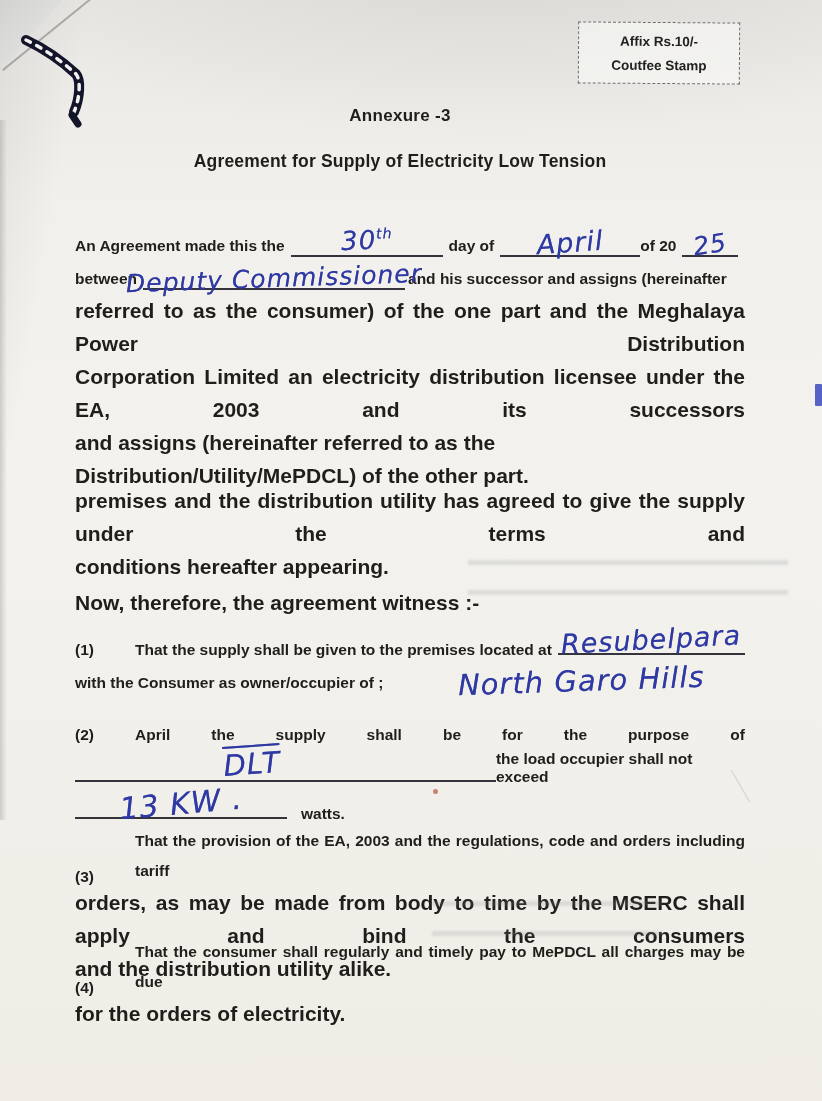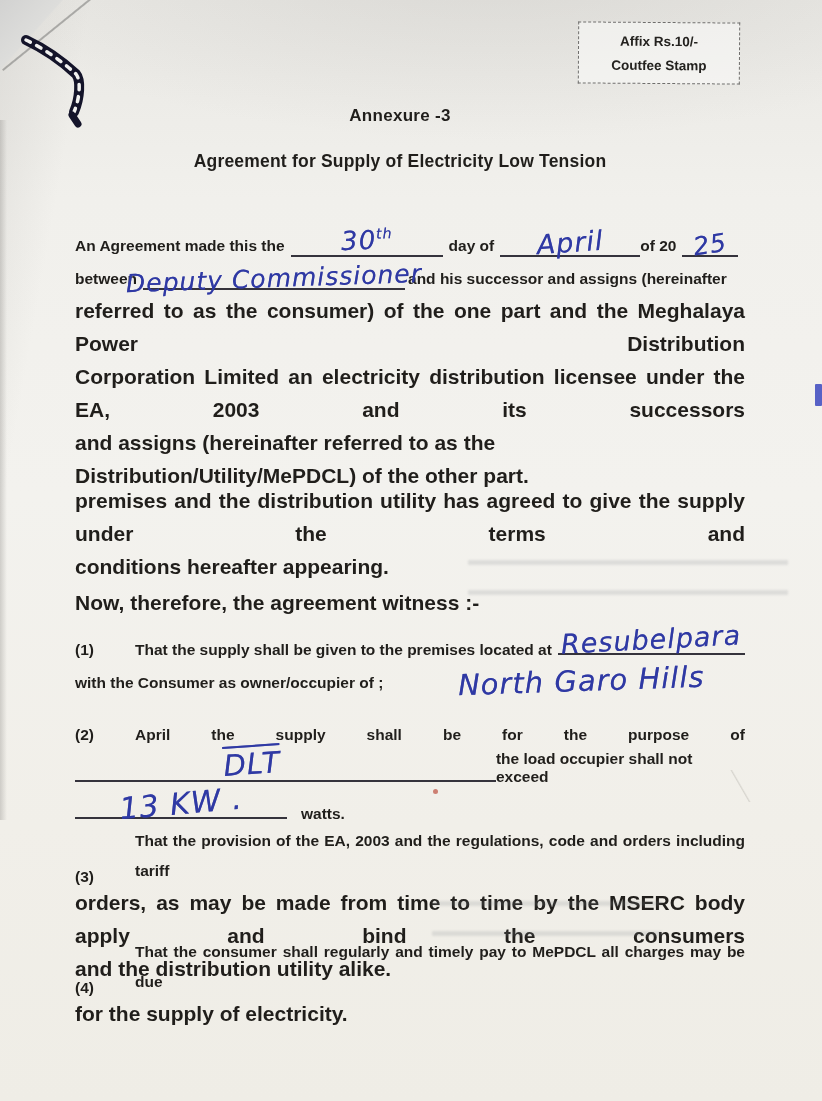--- a/index.html
+++ b/index.html
@@ -205,30 +205,30 @@
       </span>
       <span class="t" style="margin-left:14px">watts.</span>
     </div>
   </section>
 
   <section class="sec-c3">
     <div class="flexline">
       <span class="num t">(3)</span>
       <span class="flex1 stretch-last">That the provision of the EA, 2003 and the regulations, code and orders including tariff</span>
     </div>
-    <span class="tline stretch">orders, as may be made from time to time by the MSERC body apply and bind the consumers</span>
+    <span class="tline stretch">orders, as may be made from body to time by the MSERC shall apply and bind the consumers</span>
     <span class="tline">and the distribution utility alike.</span>
   </section>
 
   <section class="sec-c4">
     <div class="flexline">
       <span class="num t">(4)</span>
       <span class="flex1 stretch-last">That the consumer shall regularly and timely pay to MePDCL all charges may be due</span>
     </div>
-    <span class="tline">for the supply of electricity.</span>
+    <span class="tline">for the orders of electricity.</span>
   </section>
 
   <div class="ghost ghost1"></div>
   <div class="ghost ghost2"></div>
   <div class="edge-ink"></div>
   <div class="red-speck"></div>
   <div class="pencil-mark"></div>
 
 </div>
 

